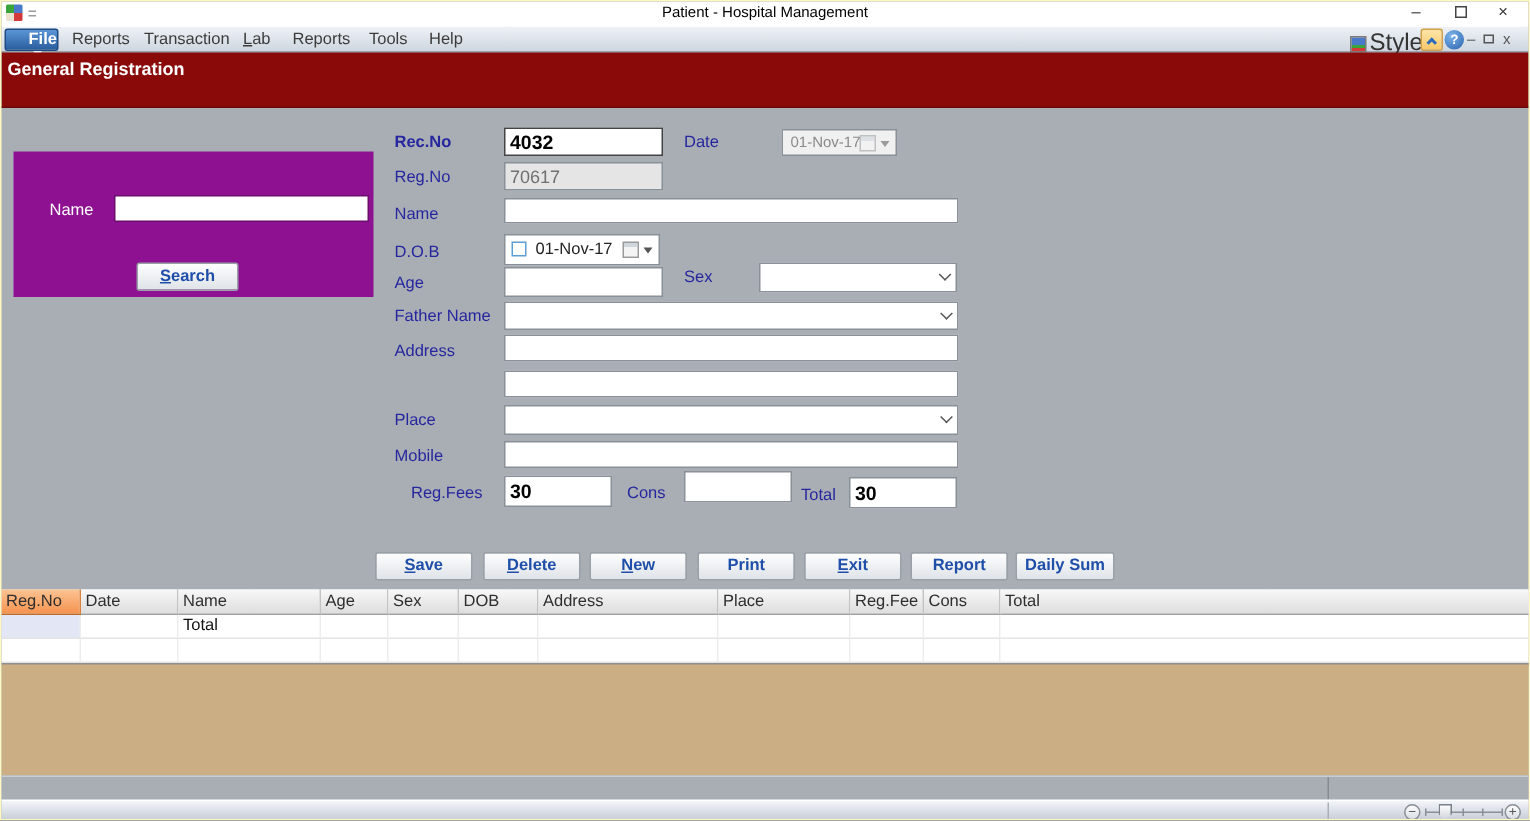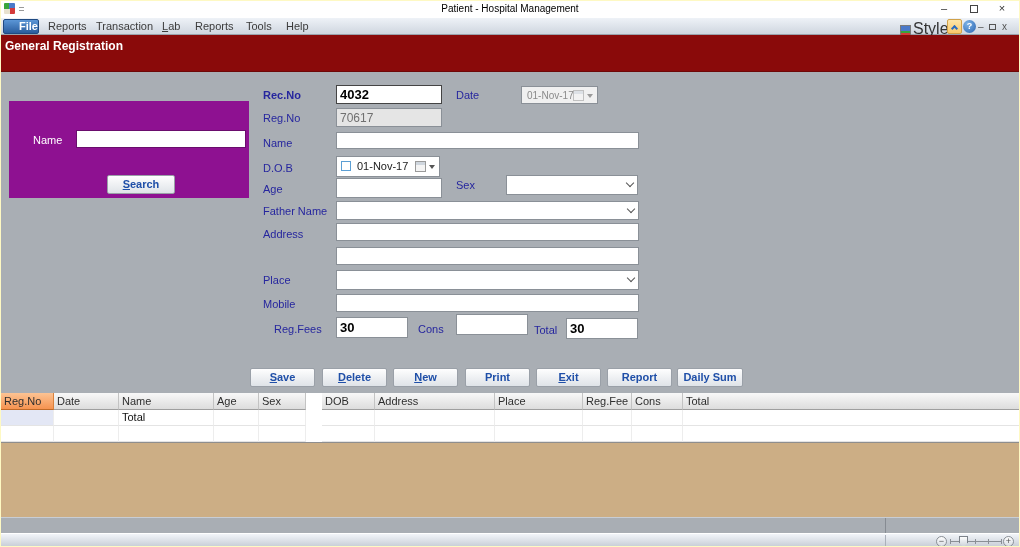--- a/index.html
+++ b/index.html
@@ -42,21 +42,21 @@
   .restore-glyph { display:inline-block; width:7px; height:6px; border:1px solid #555; }
 
   
   .page-header { position:absolute; left:0; top:34px; width:100%; height:37px; background:#8a0a0a; border-bottom:1px solid #6e0808; }
   .page-title { position:absolute; left:4px; top:4px; color:#fff; font-size:12px; font-weight:bold; }
 
   
   .search-panel { position:absolute; left:8px; top:100px; width:240px; height:97px; background:#8e1191; }
   .search-name-label { position:absolute; left:24px; top:33px; color:#fff; font-size:11px; }
   .search-input { position:absolute; left:67px; top:29px; width:170px; height:18px; border:1px solid #6a0d6d; background:#fff; font-size:11px; padding:0 2px; }
-  .search-btn { position:absolute; left:82px; top:74px; width:68px; height:18px;margin-left:16px; }
+  .search-btn { position:absolute; left:82px; top:74px; width:68px; height:18px; }
 
   
   .lbl { position:absolute; color:#26269e; font-size:11px; white-space:nowrap; }
   .tb { position:absolute; background:#fff; border:1px solid #8a9097; font-size:12px; padding:0 3px; font-family:"Liberation Sans",sans-serif; }
   .tb.bold { font-weight:bold; font-size:13px; }
   .tb.disabled { background:#e5e5e5; color:#707070; }
   .combo { position:absolute; background:#fff; border:1px solid #8a9097; }
   .combo .chev { position:absolute; right:4px; top:50%; margin-top:-5px; width:6px; height:6px; border-right:1.5px solid #555; border-bottom:1.5px solid #555; transform:rotate(45deg); }
   .datepick { position:absolute; background:#fff; border:1px solid #8a9097; font-size:11px; }
   .datepick .dtext { position:absolute; left:20px; top:3px; color:#222; }
@@ -73,21 +73,21 @@
   .action-row .btn { top:367px; width:65px; }
 
   
   .grid { position:absolute; left:0; top:392px; width:1020px; background:#fff; border-bottom:2px solid #8e8e8e; }
   .grid-row { display:flex; width:100%; }
   .gh { height:17px; background:linear-gradient(#f8f8f8,#dddddd); border-right:1px solid #c3c3c3; border-bottom:1px solid #9f9f9f;
     font-size:11px; color:#2e2e2e; padding:2px 0 0 3px; overflow:hidden; white-space:nowrap; }
   .gh.sorted { background:linear-gradient(#fcc393,#f69350); border-right:1px solid #d9813d; border-bottom:1px solid #c06a28; }
   .gc { height:16px; border-right:1px solid #ededed; border-bottom:1px solid #e4e4e4; font-size:11px; color:#111; padding:1px 0 0 3px; overflow:hidden; white-space:nowrap; }
   .gc.sel { background:#e3e7f5; }
-  .c0{width:53px;} .c1{width:65px;} .c2{width:95px;} .c3{width:45px;} .c4{width:47px;} .c5{width:53px;margin-left:16px;}
+  .c0{width:53px;} .c1{width:65px;} .c2{width:95px;} .c3{width:45px;} .c4{width:47px;} .c5{width:53px;}
   .c6{width:120px;} .c7{width:88px;} .c8{width:49px;} .c9{width:51px;} .c10{flex:1;}
 
   
   .tan-panel { position:absolute; left:0; top:441px; width:1020px; height:75px; background:#ccae85; border-top:1px solid #8e8e8e; }
   .bottom-gap { position:absolute; left:0; top:516px; width:1020px; height:16px; background:#a9aeb4; border-top:1px solid #c8cdd4; }
   .gap-sep { position:absolute; left:884px; top:517px; width:1px; height:15px; background:#868b92; }
   .statusbar { position:absolute; left:0; top:532px; width:1020px; height:15px;
     background:linear-gradient(#f2f5f9,#c3c9d3); border-top:1px solid #ffffff; }
   .status-sep { position:absolute; left:884px; top:1px; width:1px; height:13px; background:#aab0ba; }
   .zoomctl { position:absolute; left:933px; top:1px; width:82px; height:13px; }

